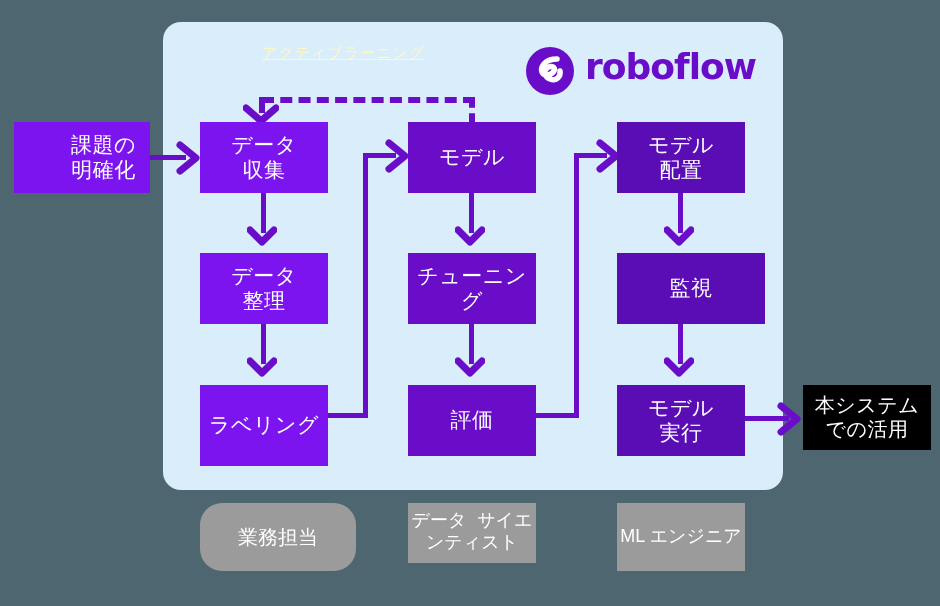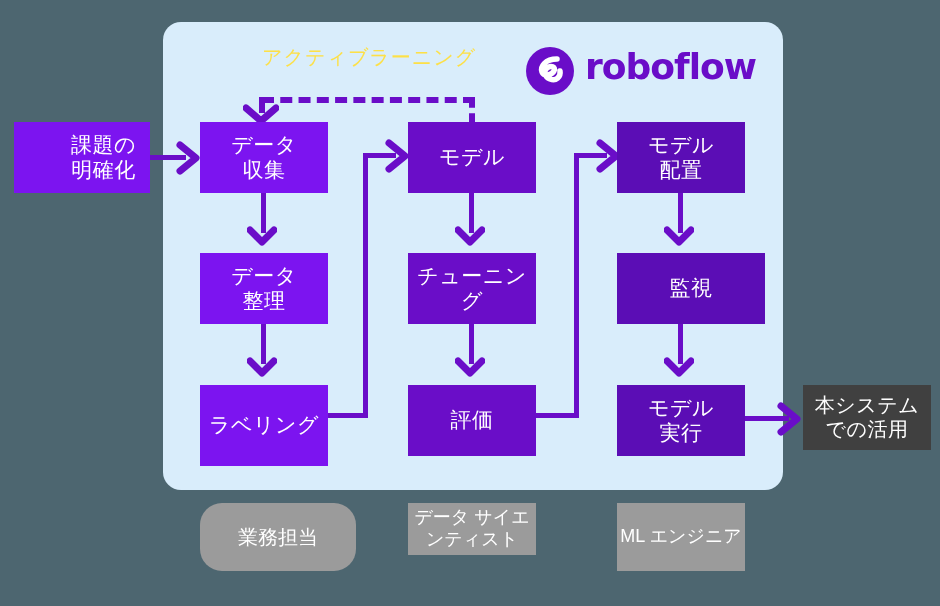--- a/index.html
+++ b/index.html
@@ -29,21 +29,21 @@
     font-size:21px;
     letter-spacing:0.5px;
     box-sizing:border-box;
     padding:2px 4px;
   }
   .box span{display:block;}
   .c1{background:#7c14f0;}
   .c2{background:#6a0dc8;}
   .c3{background:#5b0db5;}
   .cEdge{background:#7c14f0;}
-  .cOut{background:#404040;}
+  .cOut{background:#000000;}
 
   
   .role{
     position:absolute;
     background:#9b9b9b;
     color:#ffffff;
     display:flex;align-items:center;justify-content:center;
     text-align:center;
     font-size:20px;
     line-height:1.2;
@@ -65,24 +65,25 @@
     border-top:6px dashed #6a0dc8;
   }
   .dash-v{
     position:absolute;width:0;
     border-left:6px dashed #6a0dc8;
   }
 
   
   .al-label{
     position:absolute;
-    color:#fde047;
-    font-size:20px;
+    color:#fef9c3;
+    font-size:15px;
     white-space:nowrap;
     letter-spacing:1px;
+    text-decoration:underline;
   }
 
   
   .logo{position:absolute;display:flex;align-items:flex-start;gap:10px;}
   .logo-word{
     color:#6a0dc8;
     font-size:36px;
     font-weight:bold;
     letter-spacing:-1px;
     font-family:"DejaVu Sans",sans-serif;
@@ -239,21 +240,21 @@
       <span>での活用</span>
     </div>
   </div>
 
   <div class="role" style="left:200px;top:503px;width:156px;height:68px;border-radius:22px;">
     <div>
       <span>業務担当</span>
     </div>
   </div>
 
-  <div class="role small" style="left:408px;top:503px;width:128px;height:52px;">
+  <div class="role small" style="left:408px;top:503px;width:128px;height:60px;font-family:Liberation Mono, monospace;">
     <div>
       <span>データ</span>
       <span>サイエンティスト</span>
     </div>
   </div>
 
   <div class="role small" style="left:617px;top:503px;width:128px;height:68px;">
     <div>
       <span>ML</span>
       <span>エンジニア</span>

